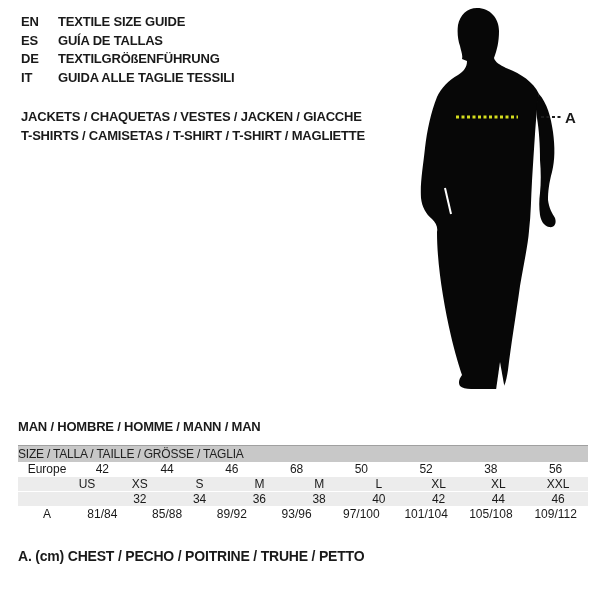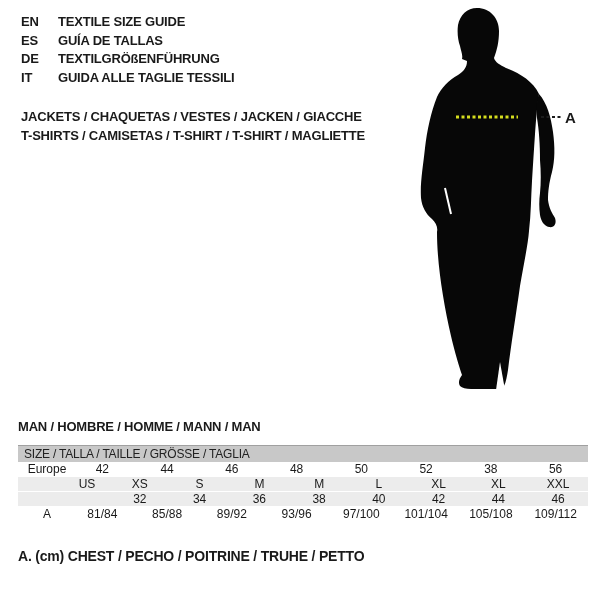--- a/index.html
+++ b/index.html
@@ -48,21 +48,21 @@
   }
 
   
   .size-table { left: 18px; top: 445px; width: 570px; font-size: 12px; }
   .tbl-header {
     background: #c8c8c8;
     border-top: 1px solid #a0a0a0;
     box-sizing: border-box;
     height: 17px;
     line-height: 16px;
-    padding-left: 6px;
+    padding-left: 0;
     color: #222;
     letter-spacing: -0.2px;
     white-space: nowrap;
   }
   .tbl-row {
     display: grid;
     grid-template-columns: 52px repeat(8, 1fr);
     height: 15px;
     line-height: 15px;
     box-sizing: border-box;
@@ -165,21 +165,21 @@
 <div class="abs section-title">MAN / HOMBRE / HOMME / MANN / MAN</div>
 
 <div class="abs size-table">
   <div class="tbl-header">SIZE / TALLA / TAILLE / GRÖSSE / TAGLIA</div>
 
   <div class="tbl-row white">
     <div class="cell-label">Europe</div>
     <div class="cell-val">42</div>
     <div class="cell-val">44</div>
     <div class="cell-val">46</div>
-    <div class="cell-val">48</div>
+    <div class="cell-val">68</div>
     <div class="cell-val">50</div>
     <div class="cell-val">52</div>
     <div class="cell-val">38</div>
     <div class="cell-val">56</div>
   </div>
 
   <div class="tbl-row gray">
     <div class="cell-label">US</div>
     <div class="cell-val">XS</div>
     <div class="cell-val">S</div>

